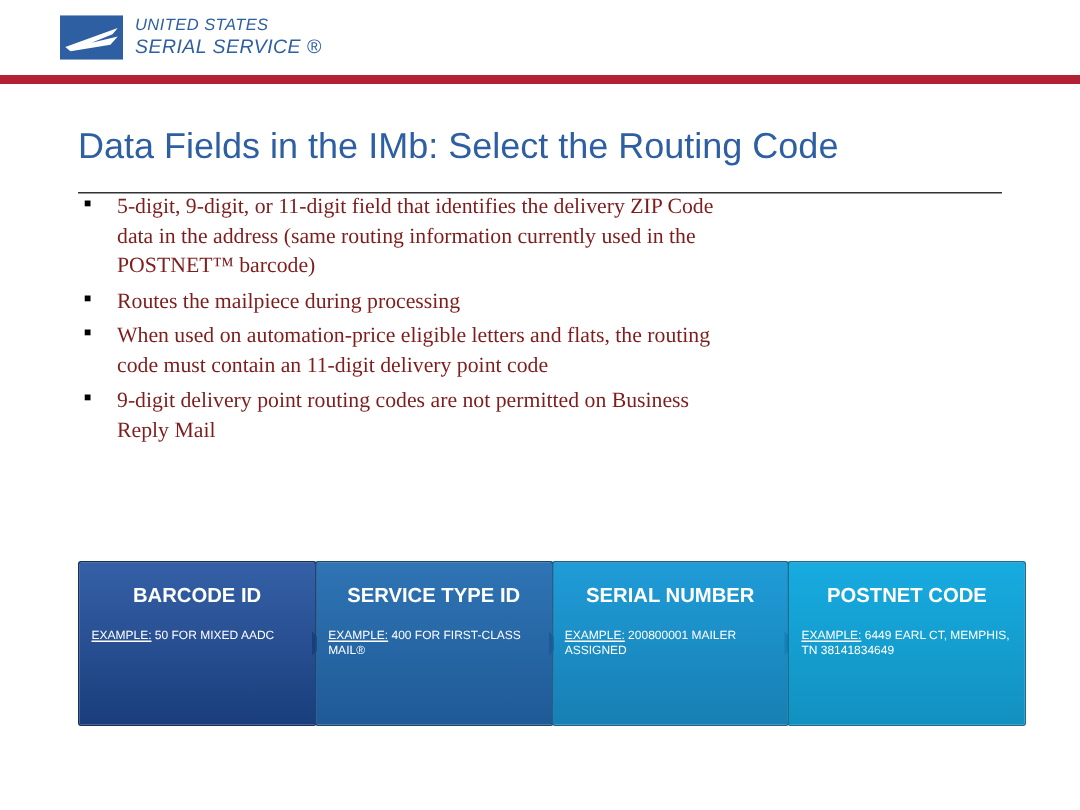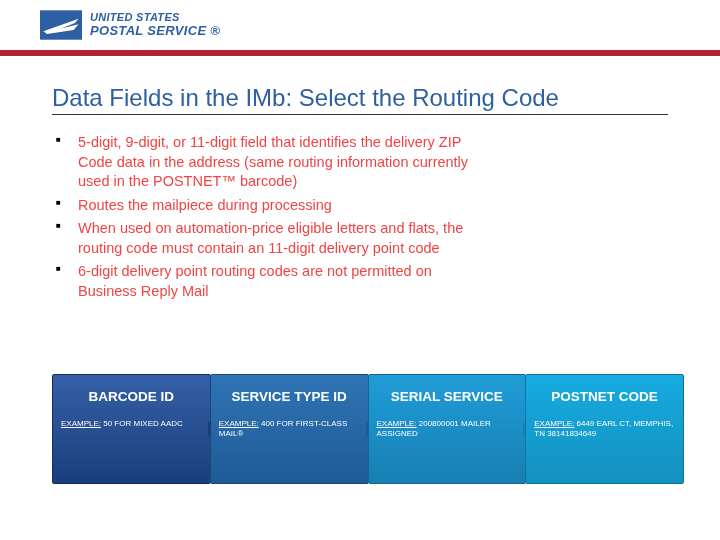--- a/index.html
+++ b/index.html
@@ -1,26 +1,26 @@
 <!DOCTYPE html>
 <html><head>
 <meta charset="utf-8">
 <style>
   * { box-sizing: border-box; margin: 0; padding: 0; }
   html, body { width: 720px; height: 540px; font-family: Arial, Helvetica, sans-serif; background: #fff; }
   .slide { width: 720px; height: 540px; position: relative; }
   .usps-header { height: 50px; background: #fff; display: flex; align-items: center; padding-left: 40px; }
   .eagle-logo { width: 42px; height: 30px; margin-right: 8px; }
-  .usps-text { color: #2e5fa2; font-size: 11px; line-height: 1.05; font-weight: bold; font-style: italic; letter-spacing: 0.3px; }
+  .usps-text { color: #2e5fa2; font-size: 11px; line-height: 1.05; font-weight: normal; font-style: italic; letter-spacing: 0.3px; }
   .usps-text .line2 { font-size: 13px; }
   .red-bar { height: 6px; background: #b22234; width: 100%; }
   .content { padding: 28px 52px 0 52px; }
-  .title { color: #2e5fa2; font-size: 24px; font-weight: normal; padding-bottom: 2px; border-bottom: 1px solid #333; margin-bottom: 18px; }
+  .title { color: #2e5fa2; font-size: 24px; font-weight: normal; padding-bottom: 16px; border-bottom: 1px solid #333; }
   ul.bullets { list-style: none; padding-left: 4px; max-width: 430px; }
-  ul.bullets li { position: relative; padding-left: 22px; font-size: 14.5px; line-height: 1.35; margin-bottom: 4px; color: #ef4444; }
+  ul.bullets li { position: relative; padding-left: 22px; font-size: 14.5px; line-height: 1.35; margin-bottom: 4px; color: #7f1d1d; font-family: Liberation Serif, serif; }
   ul.bullets li::before { content: "■"; position: absolute; left: 0; top: 2px; font-size: 8px; color: #000; }
   .boxes { position: absolute; bottom: 56px; left: 52px; right: 36px; display: flex; gap: 0; }
   .box { flex: 1; padding: 6px 8px 10px 8px; color: #fff; min-height: 110px; border-radius: 2px; position: relative; }
   .box + .box { margin-left: -1px; }
   .box h3 { font-size: 13.5px; text-align: center; font-weight: bold; line-height: 1.15; margin-bottom: 6px; min-height: 32px; display: flex; align-items: center; justify-content: center; }
   .box .ex { font-size: 8px; line-height: 1.25; }
   .box .ex .lbl { text-decoration: underline; }
   .c0 { background: linear-gradient(#3560a7,#1a3e7c); border: 1px solid #12305f; }
   .c1 { background: linear-gradient(#2f74b5,#1f5a96); border: 1px solid #174875; }
   .c2 { background: linear-gradient(#2a88c9,#1e6fa8); border: 1px solid #195883; }
@@ -37,48 +37,48 @@
 
 <div class="slide">
 
   <div class="usps-header">
     <svg class="eagle-logo" viewBox="0 0 60 42">
       <rect x="0" y="0" width="60" height="42" fill="#2e5fa2"></rect>
       <path d="M5 30 L55 12 L50 18 L30 26 L55 20 L48 28 L10 34 Z" fill="#ffffff"></path>
     </svg>
     <div class="usps-text">
       <div>UNITED STATES</div>
-      <div class="line2">POSTAL SERVICE ®</div>
+      <div class="line2">SERIAL SERVICE ®</div>
     </div>
   </div>
   <div class="red-bar"></div>
 
   <div class="content">
     <h1 class="title">Data Fields in the IMb: Select the Routing Code</h1>
     <ul class="bullets">
       <li>5-digit, 9-digit, or 11-digit field that identifies the delivery ZIP Code data in the address (same routing information currently used in the POSTNET™ barcode)</li>
       <li>Routes the mailpiece during processing</li>
       <li>When used on automation-price eligible letters and flats, the routing code must contain an 11-digit delivery point code</li>
-      <li>6-digit delivery point routing codes are not permitted on Business Reply Mail</li>
+      <li>9-digit delivery point routing codes are not permitted on Business Reply Mail</li>
     </ul>
   </div>
 
   <div class="boxes">
     <div class="box c0">
       <h3>BARCODE ID</h3>
       <div class="ex"><span class="lbl">EXAMPLE:</span><span> 50 FOR MIXED AADC</span></div>
       <div class="chev"></div>
     </div>
     <div class="box c1">
       <h3>SERVICE TYPE ID</h3>
       <div class="ex"><span class="lbl">EXAMPLE:</span><span> 400 FOR FIRST-CLASS MAIL®</span></div>
       <div class="chev"></div>
     </div>
     <div class="box c3">
-      <h3>SERIAL SERVICE</h3>
+      <h3>SERIAL NUMBER</h3>
       <div class="ex"><span class="lbl">EXAMPLE:</span><span> 200800001 MAILER ASSIGNED</span></div>
       <div class="chev"></div>
     </div>
     <div class="box c4">
       <h3>POSTNET CODE</h3>
       <div class="ex"><span class="lbl">EXAMPLE:</span><span> 6449 EARL CT, MEMPHIS, TN 38141834649</span></div>
     </div>
   </div>
 
 </div>

